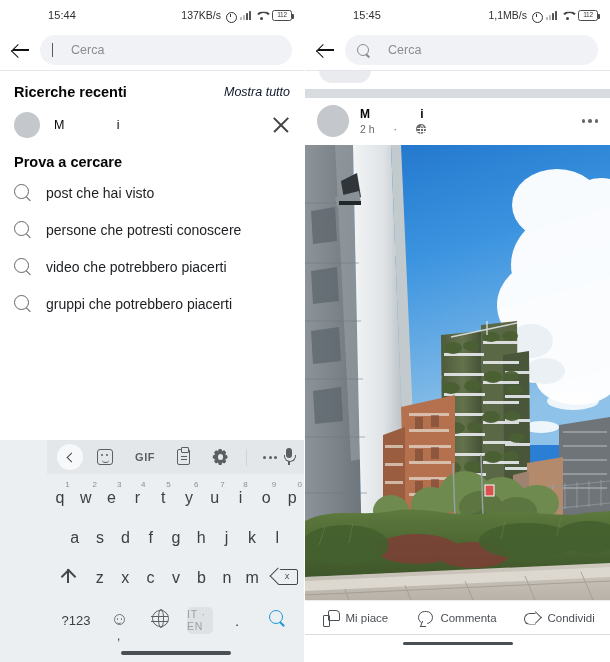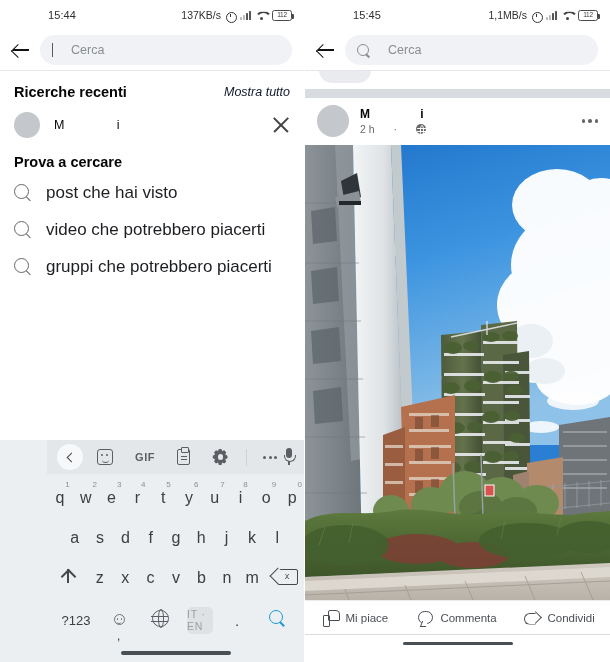--- a/index.html
+++ b/index.html
@@ -105,21 +105,21 @@
   .sugg{ display:flex; align-items:center; height:37px; padding: 0 14px; }
   .sugg .smag{ width:17px; height:17px; position:relative; flex:0 0 auto; }
   .sugg .smag:before{
     content:""; position:absolute; left:0; top:0; width:13px; height:13px;
     border:1.4px solid #65676b; border-radius:50%;
   }
   .sugg .smag:after{
     content:""; position:absolute; left:11.5px; top:12px; width:6px; height:1.4px;
     background:#65676b; transform:rotate(45deg); transform-origin:left center;
   }
-  .sugg .label{ margin-left:15px; font-size:17px; color:#1c1e21; }
+  .sugg .label{ margin-left:15px; font-size:14px; color:#1c1e21; }
 
   
   .keyboard{
     position:absolute; left:0; bottom:0; width:305px; background:#eceff1;padding-left:47px;
   }
   .kb-toolbar{
     height:34px; display:flex; align-items:center; background:#e4e7e9; padding:0 10px;
   }
   .tool-back{
     width:26px; height:26px; border-radius:50%; background:#f7f8f9;
@@ -331,20 +331,24 @@
         <span>M</span><span class="redact"></span><span>i</span>
       </div>
       <div class="x-close"></div>
     </div>
 
     <div class="try-title">Prova a cercare</div>
 
     <div class="sugg">
       <div class="smag"></div>
       <div class="label">post che hai visto</div>
+    </div>
+    <div class="sugg">
+      <div class="smag"></div>
+      <div class="label">persone che potresti conoscere</div>
     </div>
     <div class="sugg">
       <div class="smag"></div>
       <div class="label">video che potrebbero piacerti</div>
     </div>
     <div class="sugg">
       <div class="smag"></div>
       <div class="label">gruppi che potrebbero piacerti</div>
     </div>
 

